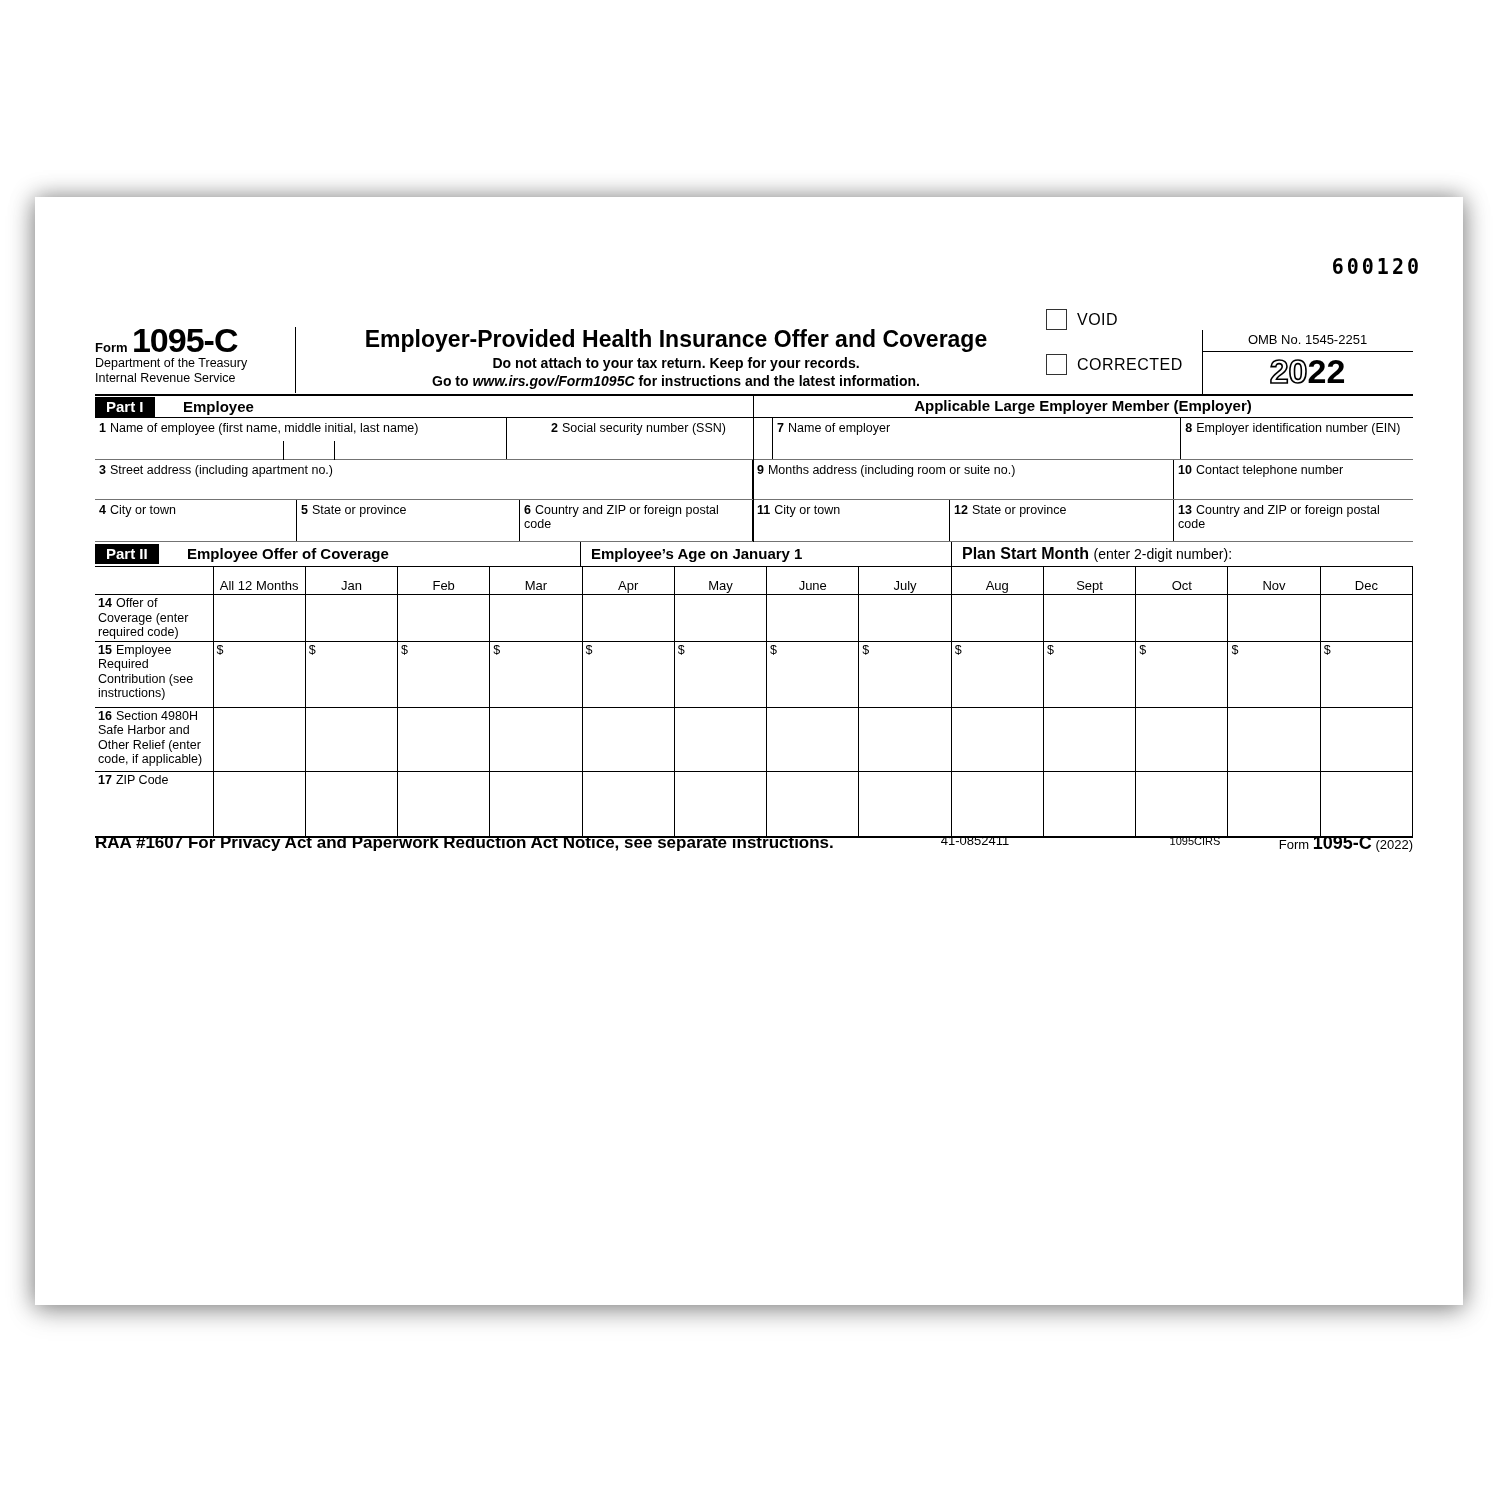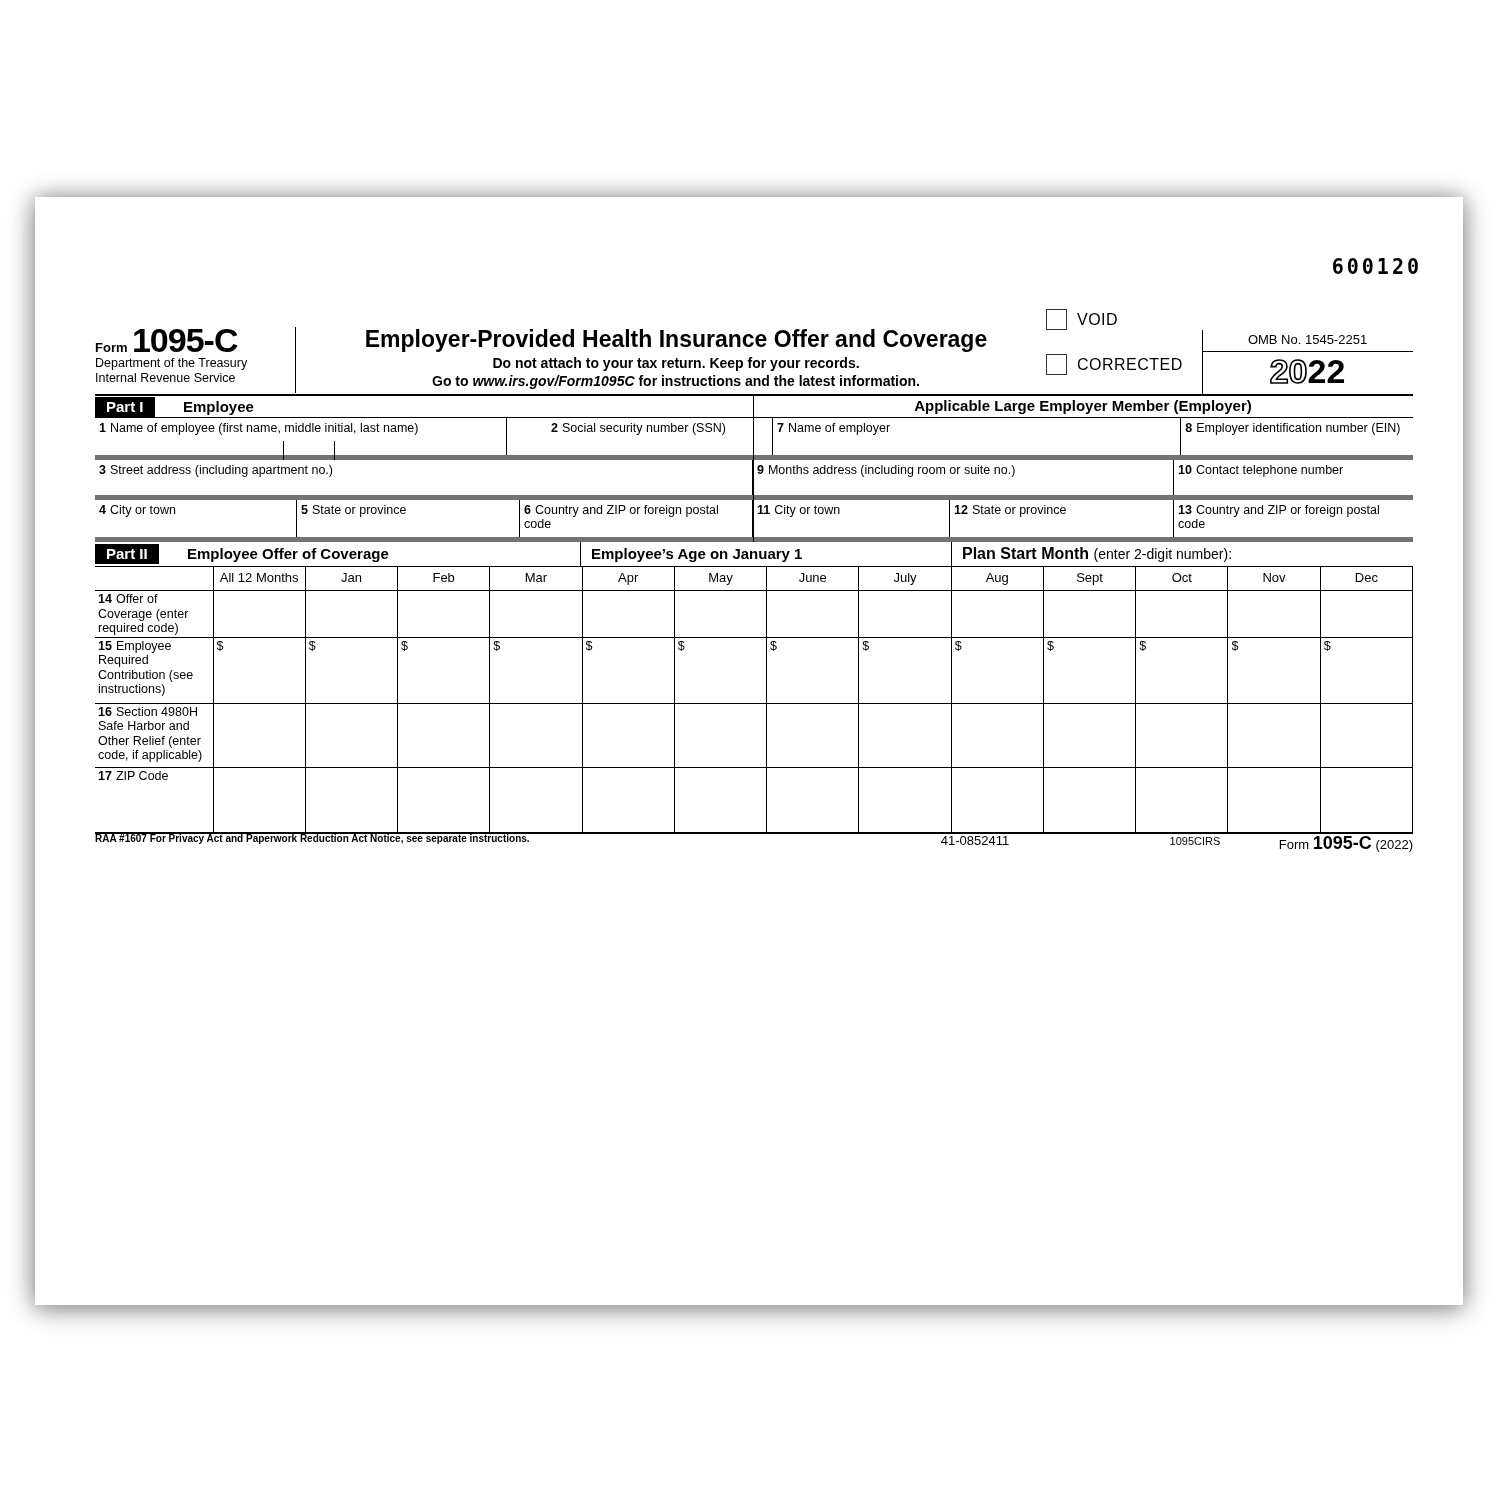--- a/index.html
+++ b/index.html
@@ -19,34 +19,34 @@
   .sub1{font-size:14px;font-weight:bold;margin-top:3px;}
   .sub2{font-size:14px;font-weight:bold;margin-top:2px;}
   .sub2 i{font-style:italic;}
   .ckbox{position:absolute;width:19px;height:19px;border:1.5px solid #333;background:#fff;}
   .cklabel{position:absolute;font-size:16px;letter-spacing:.5px;}
   .omb{position:absolute;left:1167px;top:135px;width:211px;text-align:center;font-size:13px;}
   .year{position:absolute;left:1167px;top:155px;width:211px;text-align:center;font-size:34px;font-weight:bold;line-height:38px;}
   .year .out{color:#fff;-webkit-text-stroke:1.6px #000;}
   .partbox{display:inline-block;background:#000;color:#fff;font-weight:bold;font-size:15px;padding:1px 11px 2px 11px;}
   .bandtitle{font-size:15px;font-weight:bold;}
-  .p1row{position:absolute;left:60px;width:1318px;display:flex;border-bottom:5px solid #737373;box-sizing:border-box;}
+  .p1row{position:absolute;left:60px;width:1318px;display:flex;border-bottom:1px solid #737373;box-sizing:border-box;}
   .p1cell{box-sizing:border-box;border-right:1px solid #000;padding:3px 4px;font-size:12.5px;}
   .p1cell:last-child{border-right:none;}
   .fnum{font-weight:bold;margin-right:4px;}
   
   table.p2{position:absolute;left:60px;top:369px;width:1318px;border-collapse:collapse;table-layout:fixed;}
   table.p2 td{border:1px solid #000;font-size:12.5px;padding:1px 3px;vertical-align:top;box-sizing:border-box;}
   table.p2 tr td:first-child{border-left:none;}
-  table.p2 tr.mrow td{text-align:center;font-size:13px;padding-top:3px;}
+  table.p2 tr.mrow td{text-align:center;font-size:13px;padding-top:11px;}
   table.p2 tr:last-child td{border-bottom:2px solid #000;}
   td.rlabel{line-height:14.5px;padding-top:2px;}
   td.dollar{vertical-align:bottom;font-size:15px;padding-bottom:2px;}
   td.blabel{vertical-align:bottom;padding-bottom:2px;}
-  .footer{position:absolute;top:636px;font-size:10px;}
+  .footer{position:absolute;top:636px;font-size:17px;}
   .thickline{position:absolute;height:2px;background:#000;}
   .tick{position:absolute;width:1px;height:19px;background:#000;}
 </style>
 </head>
 <body>
 
 <div class="sheet">
 
   <div class="serial">600120</div>
 

